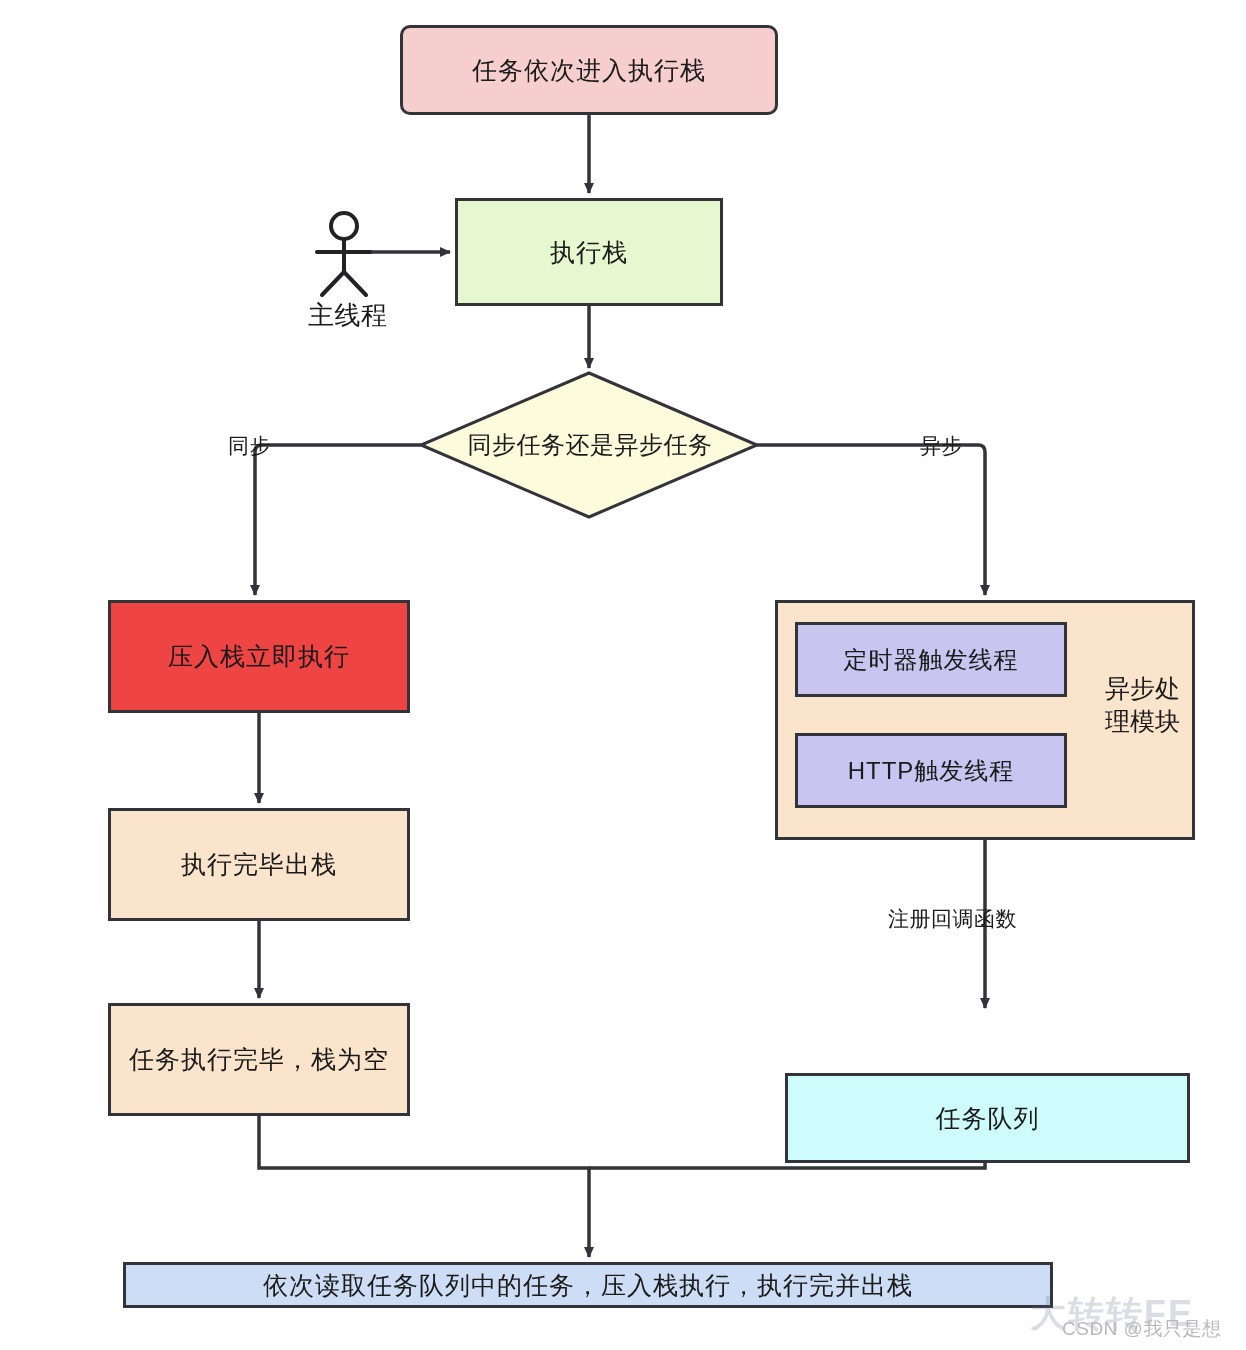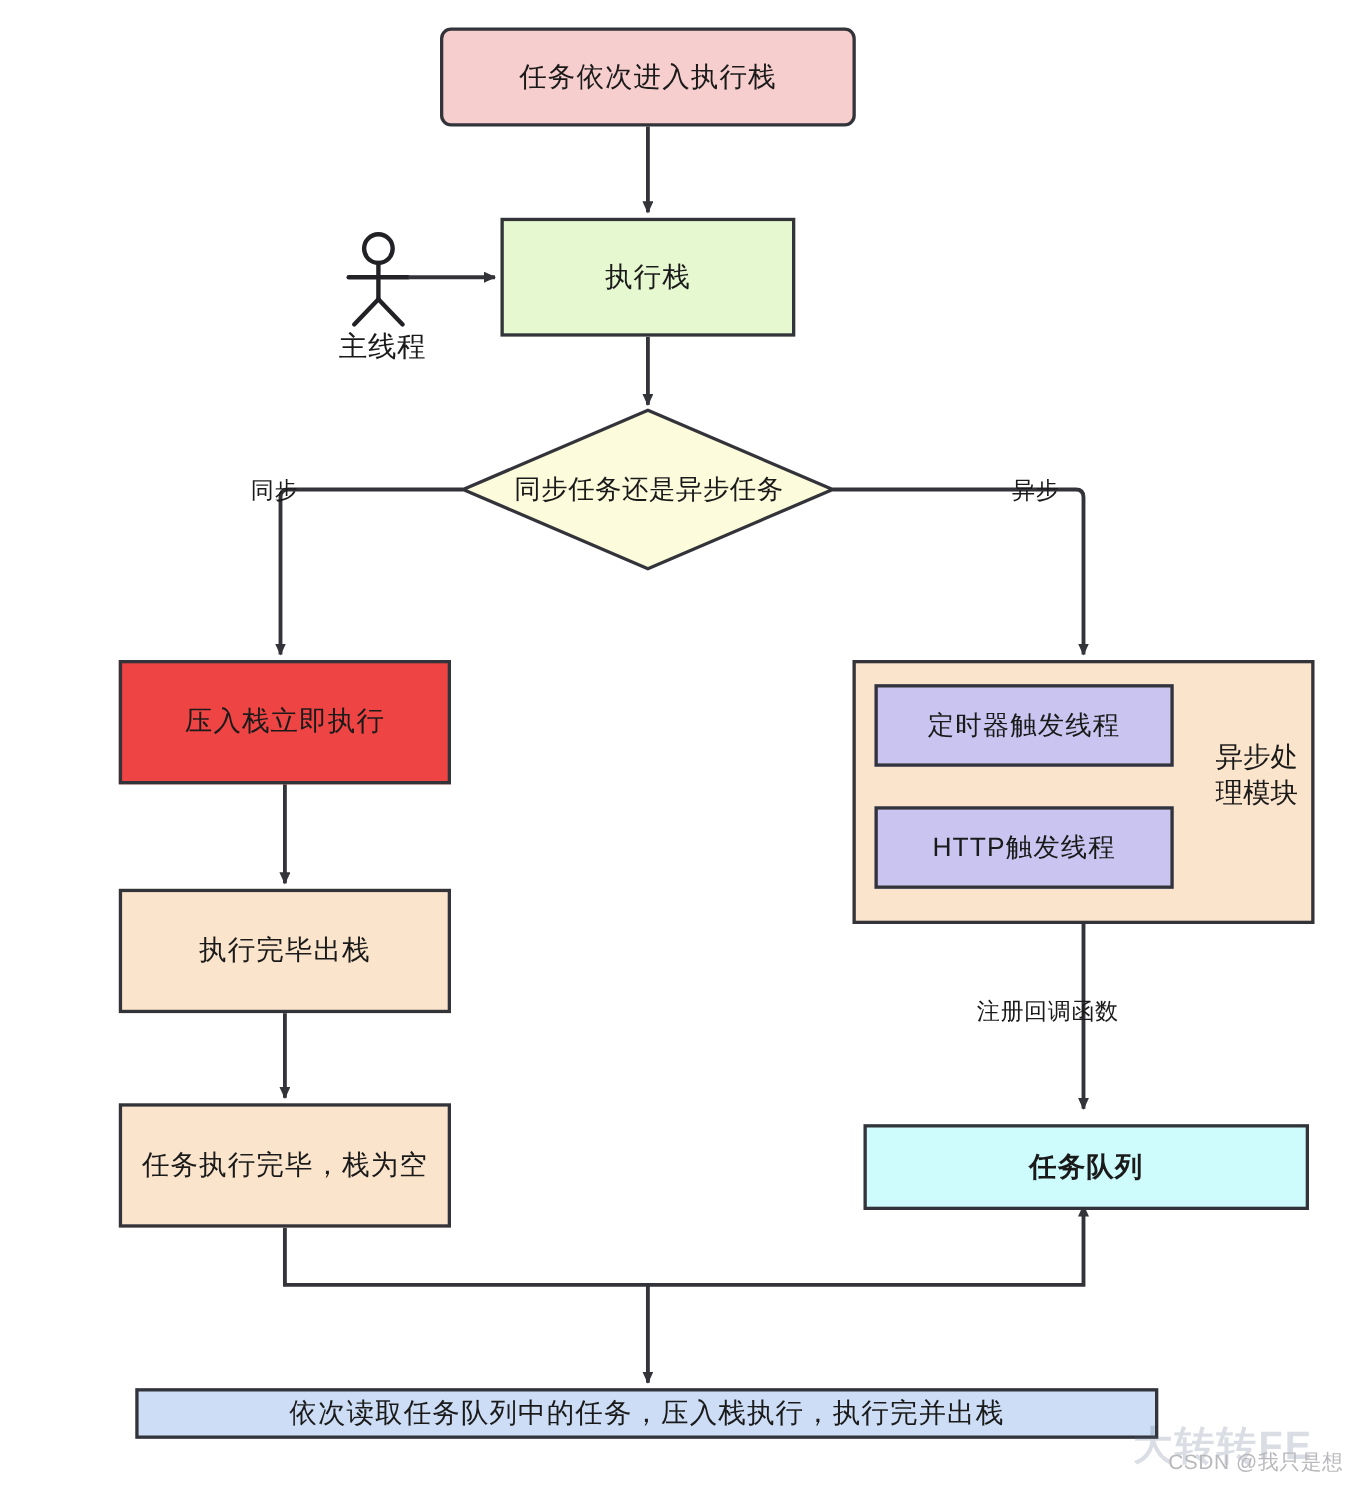--- a/index.html
+++ b/index.html
@@ -77,23 +77,22 @@
     background: #C9C5F0;
     font-size: 24px;
   }
   #label-async-module {
     position: absolute;
     left: 1085px; top: 672px; width: 95px;
     font-size: 25px; color: #1a1a1a;
     text-align: right; line-height: 1.32;
   }
   #node-task-queue {
-    left: 785px; top: 1022px; width: 405px; height: 78px;
+    left: 785px; top: 1073px; width: 405px; height: 90px;
     background: #CEFCFC;
-    font-weight: bold;
   }
   #node-event-loop {
     left: 123px; top: 1262px; width: 930px; height: 46px;
     background: #CCDDF5;
     font-size: 25px;
   }
   .edge-label {
     position: absolute;
     font-size: 21px;
     color: #1a1a1a;

